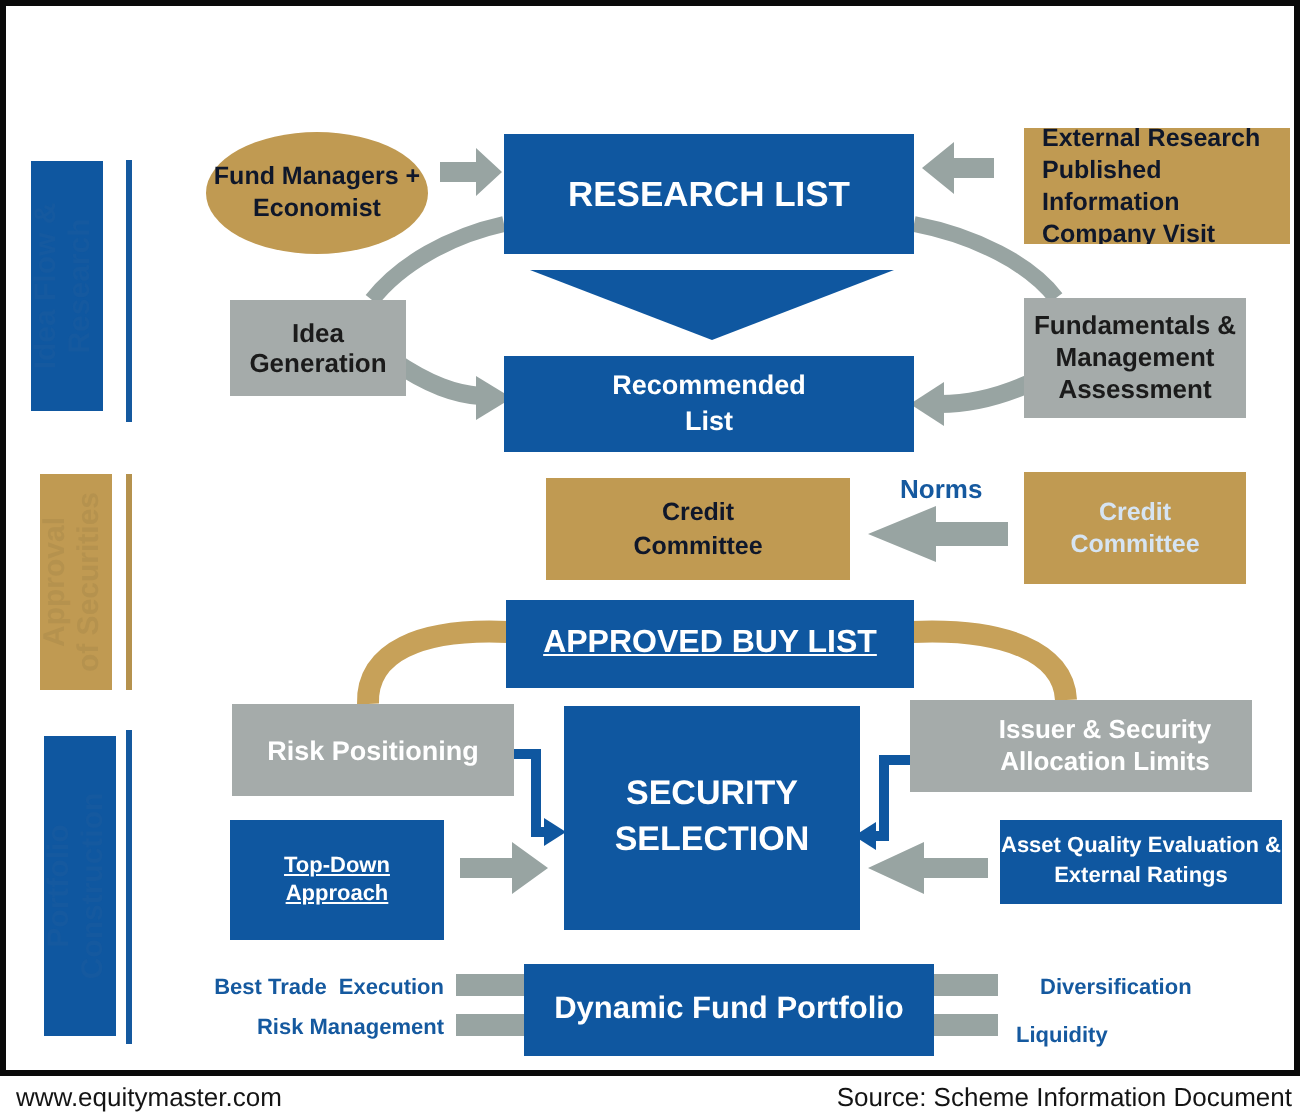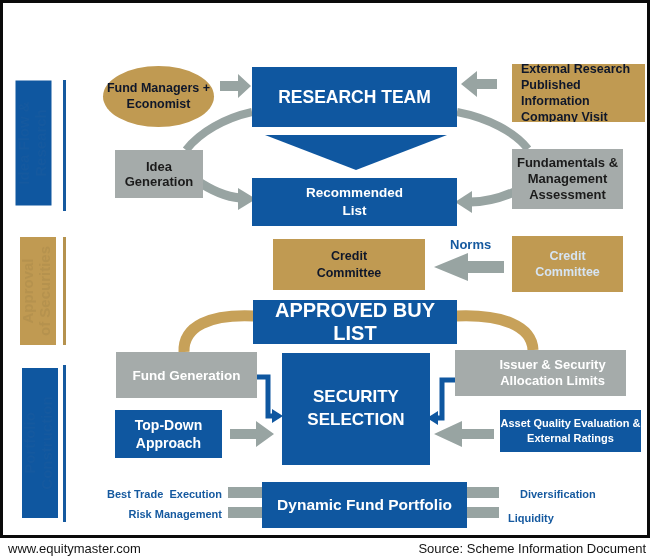--- a/index.html
+++ b/index.html
@@ -77,45 +77,45 @@
     <polygon points="494,429 462,429 462,421 434,434 462,447 462,439 494,439" fill="#98a4a2"></polygon>
 
     <rect x="228" y="487" width="44" height="11" fill="#98a4a2"></rect>
     <rect x="228" y="507" width="44" height="11" fill="#98a4a2"></rect>
     <rect x="455" y="487" width="44" height="11" fill="#98a4a2"></rect>
     <rect x="455" y="507" width="44" height="11" fill="#98a4a2"></rect>
   </svg>
 
   <div class="bx gold ellipse" style="left:103px;top:66px;width:111px;height:61px;font-size:12.5px;line-height:1.25;">Fund Managers +
 Economist</div>
-  <div class="bx blue" style="left:252px;top:67px;width:205px;height:60px;font-size:17.5px;">RESEARCH TEAM</div>
+  <div class="bx blue" style="left:252px;top:67px;width:205px;height:60px;font-size:17.5px;">RESEARCH LIST</div>
   <div class="bx gold" style="left:512px;top:64px;width:133px;height:58px;font-size:12.5px;line-height:1.3;justify-content:flex-start;text-align:left;padding-left:9px;overflow:hidden;">External Research
 Published Information
 Company Visit</div>
   <div class="bx gray dark-text" style="left:115px;top:150px;width:88px;height:48px;font-size:13px;">Idea
 Generation</div>
   <div class="bx blue" style="left:252px;top:178px;width:205px;height:48px;font-size:13.5px;line-height:1.3;">Recommended
 List</div>
   <div class="bx gray dark-text" style="left:512px;top:149px;width:111px;height:60px;font-size:13px;line-height:1.25;">Fundamentals &amp;
 Management
 Assessment</div>
 
   <div class="bx gold" style="left:273px;top:239px;width:152px;height:51px;font-size:12.5px;line-height:1.3;">Credit
 Committee</div>
   <div class="normslbl" style="left:450px;top:237px;">Norms</div>
   <div class="bx gold" style="left:512px;top:236px;width:111px;height:56px;font-size:12.5px;line-height:1.3;color:#d6e4f2;">Credit
 Committee</div>
-  <div class="bx blue" style="left:253px;top:300px;width:204px;height:44px;font-size:20px;">APPROVED BUY LIST</div>
+  <div class="bx blue" style="left:253px;top:300px;width:204px;height:44px;font-size:16px;text-decoration:underline;">APPROVED BUY LIST</div>
 
-  <div class="bx gray white-text" style="left:116px;top:352px;width:141px;height:46px;font-size:13.5px;">Fund Generation</div>
+  <div class="bx gray white-text" style="left:116px;top:352px;width:141px;height:46px;font-size:13.5px;">Risk Positioning</div>
   <div class="bx gray white-text" style="left:455px;top:350px;width:171px;height:46px;font-size:13px;line-height:1.25;padding-left:24px;">Issuer &amp; Security
 Allocation Limits</div>
   <div class="bx blue" style="left:282px;top:353px;width:148px;height:112px;font-size:17px;line-height:1.35;">SECURITY
 SELECTION</div>
-  <div class="bx blue" style="left:115px;top:410px;width:107px;height:48px;font-size:14px;line-height:1.3;">Top-Down
+  <div class="bx blue" style="left:115px;top:410px;width:107px;height:60px;font-size:11px;line-height:1.3;text-decoration:underline;">Top-Down
 Approach</div>
   <div class="bx blue" style="left:500px;top:410px;width:141px;height:42px;font-size:11px;line-height:1.4;">Asset Quality Evaluation &amp;
 External Ratings</div>
   <div class="bx blue" style="left:262px;top:482px;width:205px;height:46px;font-size:15.5px;">Dynamic Fund Portfolio</div>
 
   <div class="smalltxt" style="right:428px;top:488px;">Best Trade  Execution</div>
   <div class="smalltxt" style="right:428px;top:508px;">Risk Management</div>
   <div class="smalltxt" style="left:520px;top:488px;">Diversification</div>
   <div class="smalltxt" style="left:508px;top:512px;">Liquidity</div>
 

